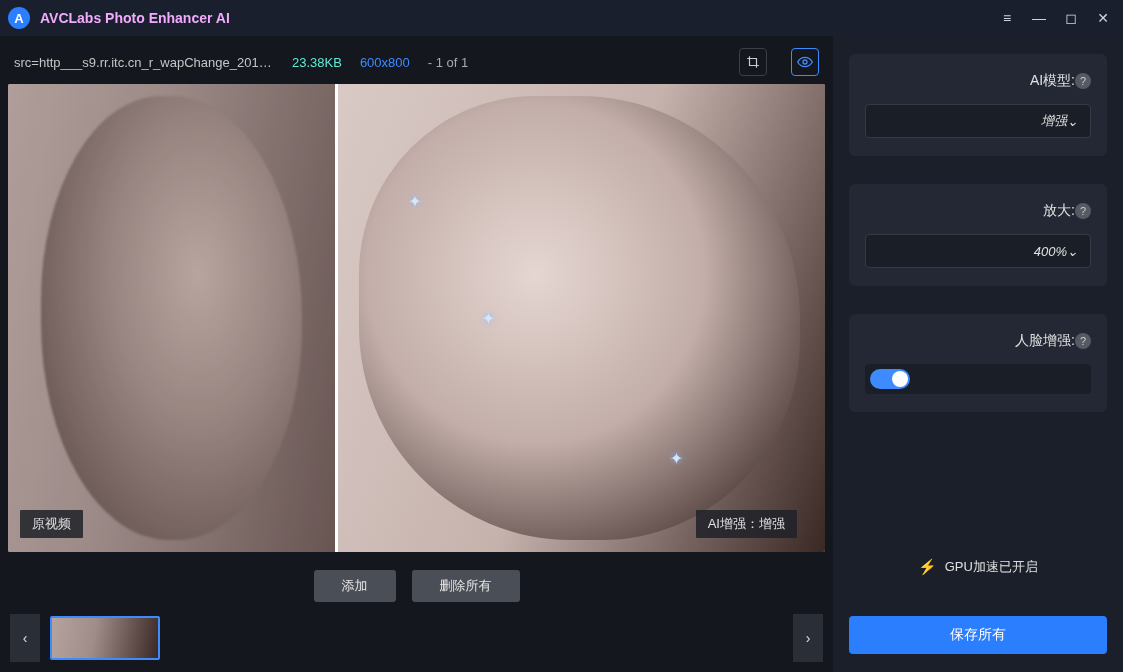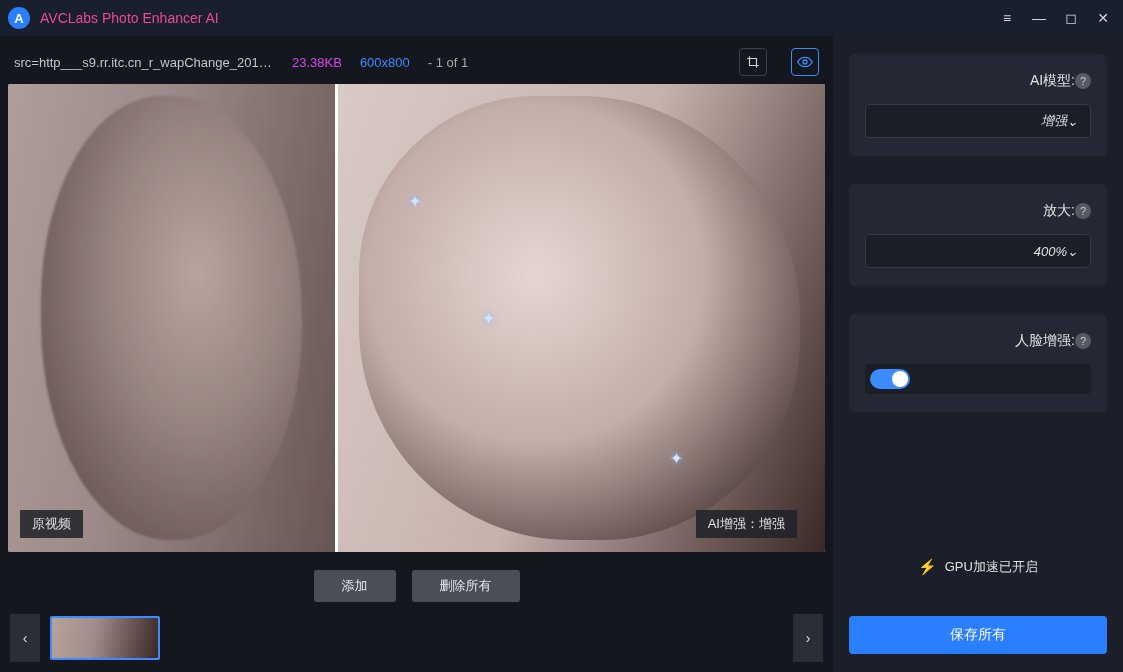--- a/index.html
+++ b/index.html
@@ -26,21 +26,21 @@
       background: #2b7fff;
       border-radius: 50%;
       display: flex;
       align-items: center;
       justify-content: center;
       margin-right: 10px;
       font-weight: bold;
       font-size: 13px;
       color: white;
     }
-    .app-title { font-size: 14px; color: #ec4899; }
+    .app-title { font-size: 14px; color: #f0abfc; font-weight: bold; }
     .titlebar-spacer { flex: 1; }
     .titlebar-btn {
       width: 32px;
       height: 32px;
       display: flex;
       align-items: center;
       justify-content: center;
       color: #cfd3d8;
       cursor: pointer;
       font-size: 14px;
@@ -60,21 +60,21 @@
     }
     .infobar {
       height: 36px;
       display: flex;
       align-items: center;
       padding: 0 6px;
       font-size: 13px;
       gap: 18px;
     }
     .infobar .filename { color: #c5c5c5; max-width: 260px; white-space: nowrap; overflow: hidden; text-overflow: ellipsis; }
-    .infobar .filesize { color: #d946ef; }
+    .infobar .filesize { color: #5eead4; }
     .infobar .dims { color: #3d8bff; }
     .infobar .counter { color: #aaa; }
     .infobar-spacer { flex: 1; }
     .infobar-icon {
       width: 28px;
       height: 28px;
       border: 1px solid #3a3f48;
       border-radius: 4px;
       display: flex;
       align-items: center;

